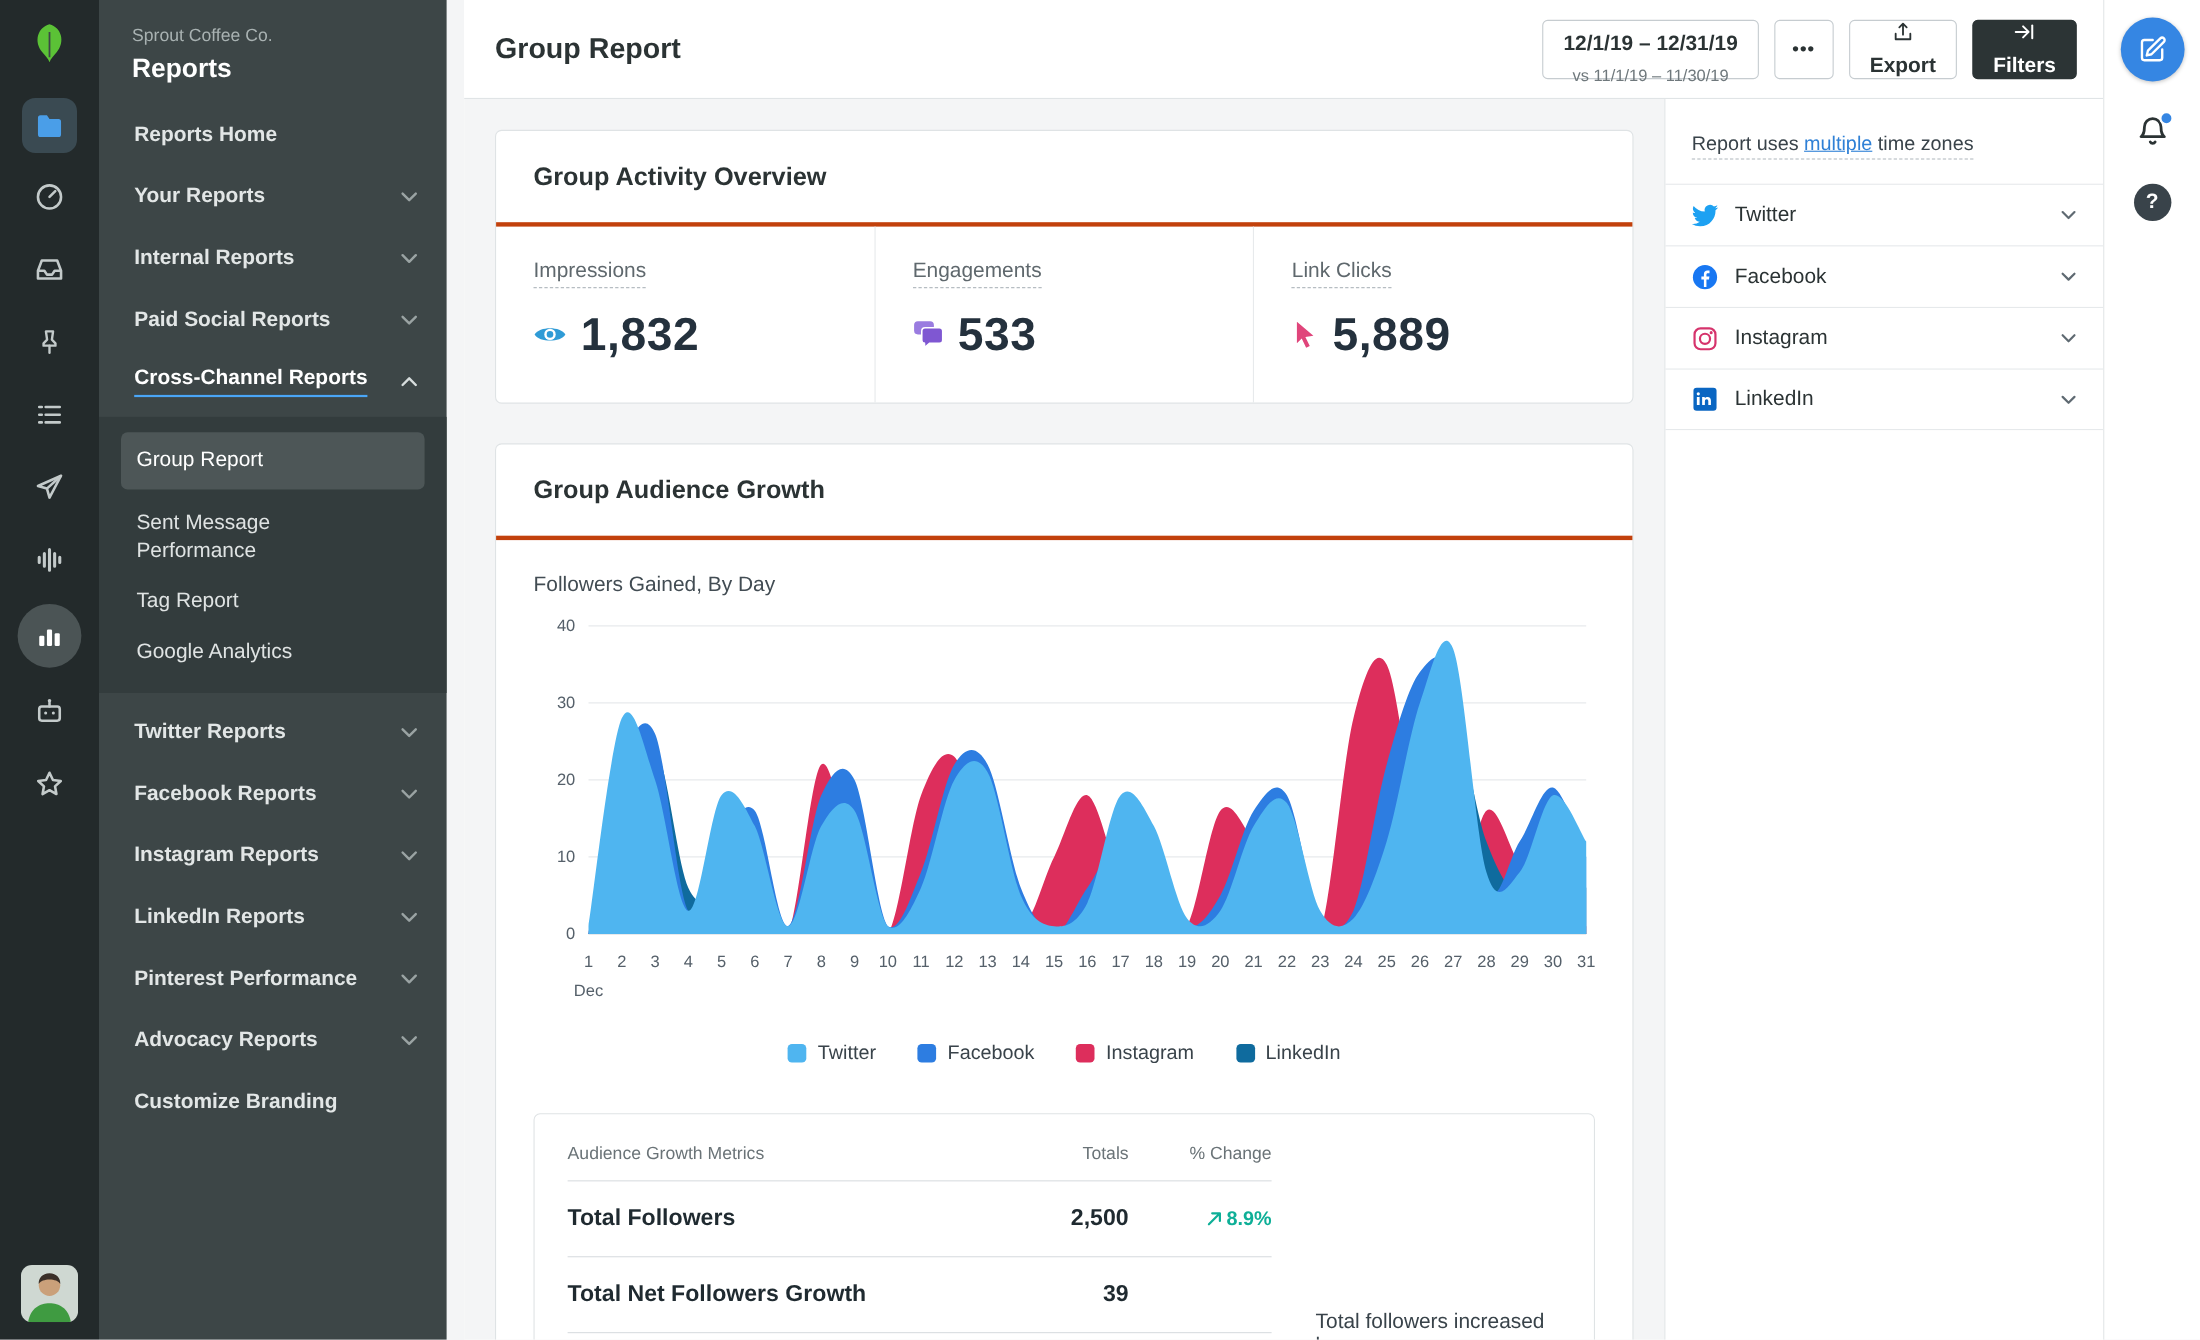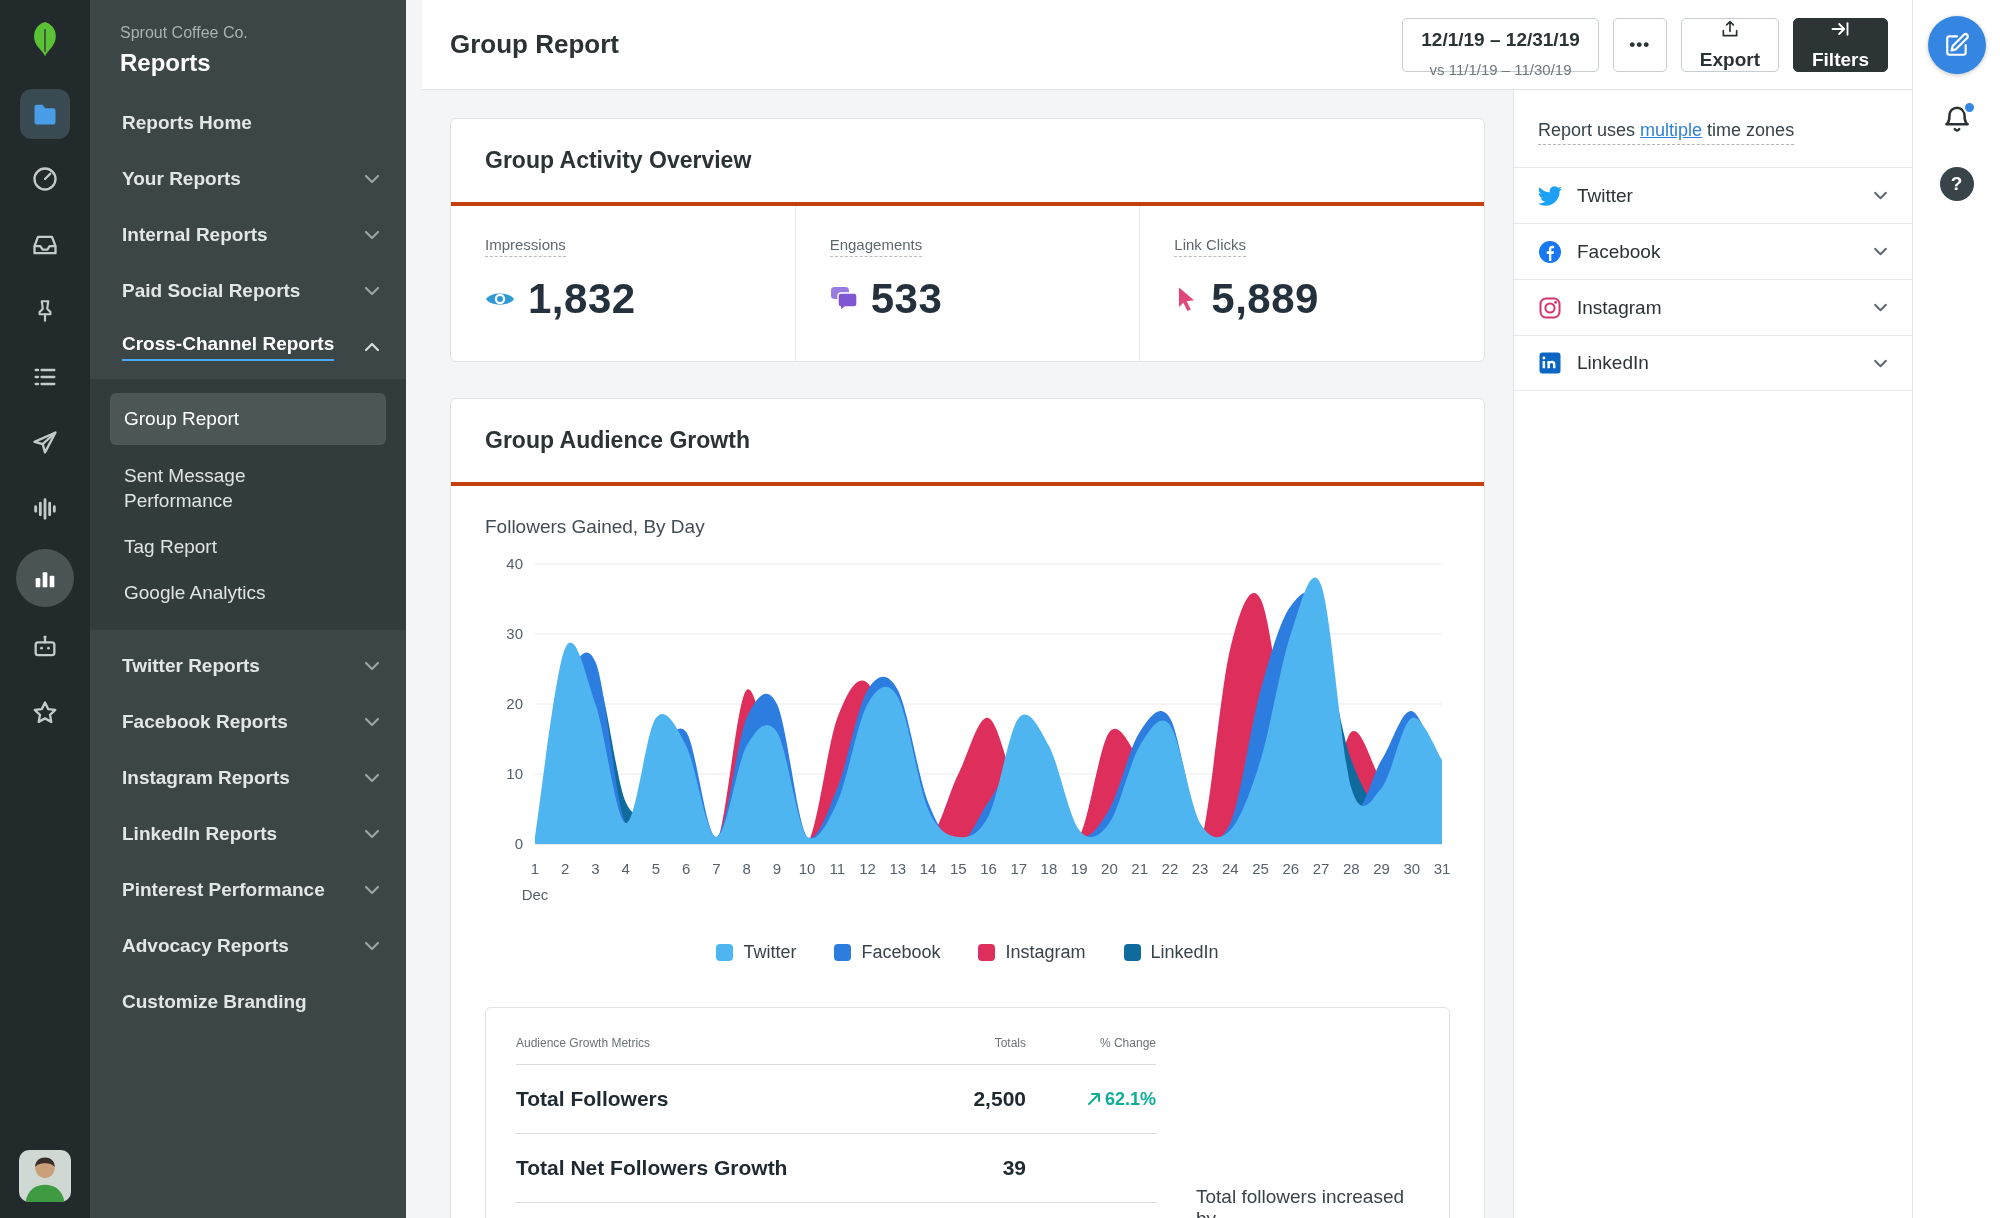--- a/index.html
+++ b/index.html
@@ -52,35 +52,35 @@
 
   .body-row { flex:1; display:flex; min-height:0; }
   .content { flex:0 0 1091px; width:1091px; background:#f4f5f6; padding:28px; overflow:hidden; }
   .card { background:#fff; border:1px solid #dfe3e5; border-radius:6px; }
   .card + .card { margin-top:36px; }
   .card-header { padding:28px 34px; border-bottom:4px solid #c2410c; font-size:23px; font-weight:bold; color:#2b3334; }
 
   .metrics-row { display:flex; }
   .metric-cell { flex:1; padding:30px 34px 38px; border-left:1px solid #e7eaec; }
   .metric-cell:first-child { border-left:none; }
-  .metric-label { display:inline-block; font-size:15px; color:#5f686d;
+  .metric-label { display:inline-block; font-size:19px; color:#5f686d;
     border-bottom:1px dashed #b6bdc2; padding-bottom:3px; margin-bottom:18px; cursor:help; }
   .metric-value-row { display:flex; align-items:center; gap:13px; }
   .metric-value { font-size:42px; font-weight:bold; color:#24313d; letter-spacing:.5px; }
 
   .card-body { padding:30px 34px 46px; }
   .chart-subtitle { font-size:19px; color:#424c53; margin-bottom:8px; }
   #chart-area svg { display:block; }
   .legend { display:flex; justify-content:center; gap:38px; margin-top:24px; }
   .legend-item { display:flex; align-items:center; gap:10px; font-size:18px; color:#39434a; cursor:pointer; }
   .legend-swatch { width:17px; height:17px; border-radius:4px; display:inline-block; }
 
   .table-box { border:1px solid #dfe3e5; border-radius:6px; margin-top:44px; padding:28px 30px 60px; display:flex; gap:40px; }
   .gtable { width:640px; }
-  .gt-head { display:flex; font-size:12px; color:#6a7377; padding-bottom:14px; border-bottom:1px solid #d9dde0; }
+  .gt-head { display:flex; font-size:16px; color:#6a7377; padding-bottom:14px; border-bottom:1px solid #d9dde0; }
   .h-metric { flex:1; } .h-totals { width:150px; text-align:right; } .h-change { width:130px; text-align:right; }
   .gt-row { display:flex; align-items:center; padding:22px 0; border-bottom:1px solid #d9dde0; }
   .gt-label { flex:1; font-size:21px; font-weight:bold; color:#1f2a30; }
   .gt-total { width:150px; text-align:right; font-size:21px; font-weight:bold; color:#1f2a30; }
   .gt-change { width:130px; text-align:right; font-size:18px; font-weight:bold; color:#0EAF97;
     display:flex; justify-content:flex-end; align-items:center; gap:4px; }
   .summary { flex:1; display:flex; flex-direction:column; align-items:center; padding-top:150px; }
   .summary-text { font-size:19px; color:#39434a; }
 
   
@@ -448,21 +448,21 @@
                 <span class="h-totals">Totals</span>
                 <span class="h-change">% Change</span>
               </div>
               <div class="gt-row">
                 <span class="gt-label">Total Followers</span>
                 <span class="gt-total">2,500</span>
                 <span class="gt-change">
                   <svg width="14" height="14" viewBox="0 0 14 14" fill="none" stroke="#0EAF97" stroke-width="2" stroke-linecap="round" stroke-linejoin="round">
                       <path d="M2 12L12 2M5 2h7v7"></path>
                     </svg>
-                  <span>62.1%</span>
+                  <span>8.9%</span>
                 </span>
               </div>
               <div class="gt-row">
                 <span class="gt-label">Total Net Followers Growth</span>
                 <span class="gt-total">39</span>
                 <span class="gt-change"></span>
               </div>
             </div>
             <div class="summary">
               <div class="summary-text">Total followers increased by</div>

